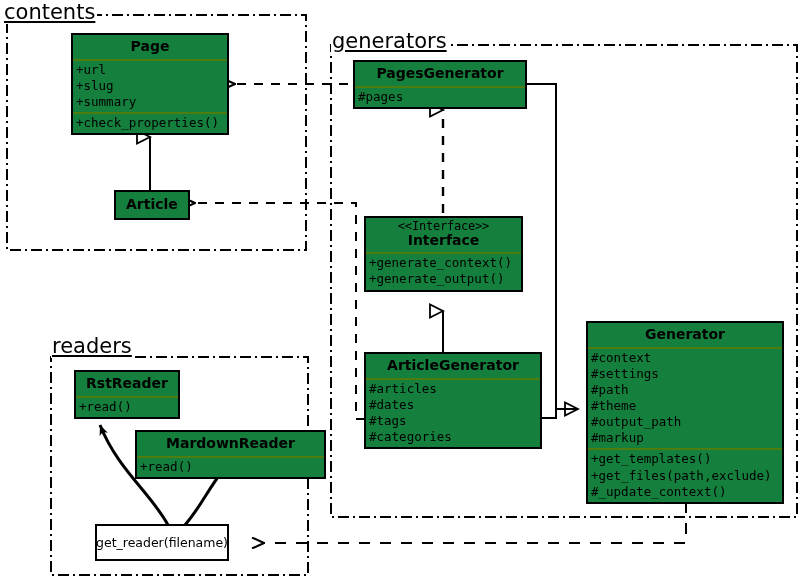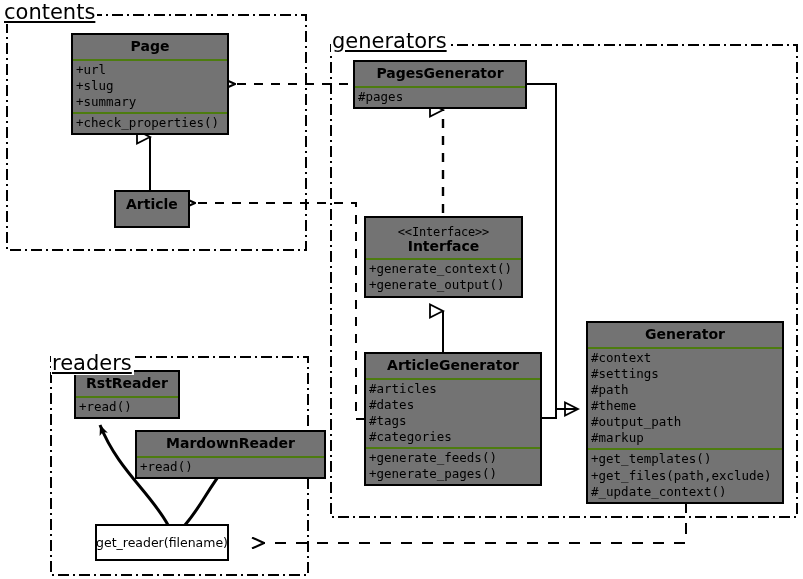--- a/index.html
+++ b/index.html
@@ -23,36 +23,36 @@
     position: absolute;
     left: 0; top: 0;
     width: 803px;
     height: 579px;
     pointer-events: none;
   }
   
   .uml-class {
     position: absolute;
     box-sizing: border-box;
-    background: #737373;
+    background: #15803d;
     border: 2px solid #000000;
     z-index: 5;
   }
   .uml-name {
     box-sizing: border-box;
     text-align: center;
     font-weight: bold;
     font-size: 14px;
     color: #000000;
     padding: 4px 8px 5px 8px;
     line-height: 1.05;
     white-space: nowrap;
   }
   .uml-name.has-stereo {
-    padding-top: 8px;
+    padding-top: 2px;
   }
   .uml-stereo {
     display: block;
     font-weight: normal;
     font-family: "DejaVu Sans Mono", monospace;
     font-size: 12px;
     letter-spacing: -0.2px;
   }
   .uml-sep {
     border-top: 2px solid #4d7c0f;
@@ -78,21 +78,21 @@
     display: flex;
     align-items: center;
     justify-content: center;
     font-family: "DejaVu Sans", sans-serif;
     font-size: 12.5px;
     color: #000000;
     z-index: 5;
     white-space: nowrap;
   }
   .simple-box .uml-name {
-    padding: 5px 10px 14px 10px;
+    padding: 5px 10px 6px 10px;
   }
   
   .pkg-label {
     position: absolute;
     font-family: "DejaVu Sans", sans-serif;
     font-size: 21px;
     color: #000000;
     background: #ffffff;
     text-decoration: underline;
     padding: 0 2px 0 1px;
@@ -145,21 +145,21 @@
     <path d="M 365 419 L 356 419 L 356 203 L 195 203" fill="none" stroke="#000000" stroke-width="2" stroke-dasharray="9,8" marker-end="url(#open-arrow)"></path>
 
     <path d="M 686 502 L 686 543 L 264 543" fill="none" stroke="#000000" stroke-width="2" stroke-dasharray="11,10" marker-end="url(#open-arrow)"></path>
 
     <path d="M 168 525 C 150 492, 118 470, 100 425" fill="none" stroke="#000000" stroke-width="3" marker-end="url(#solid-arrow)"></path>
     <path d="M 185 525 C 202 505, 206 492, 226 466" fill="none" stroke="#000000" stroke-width="3" marker-end="url(#solid-arrow)"></path>
   </svg>
 
   <div class="pkg-label" style="left:3px; top:0px;">contents</div>
   <div class="pkg-label" style="left:331px; top:29px;">generators</div>
-  <div class="pkg-label" style="left:51px; top:351px;">readers</div>
+  <div class="pkg-label" style="left:51px; top:334px;">readers</div>
 
   <div class="uml-class" style="left:71px; top:33px; width:158px;">
     <div class="uml-name">Page</div>
     <div class="uml-compartment uml-sep">
       <div>+url</div>
       <div>+slug</div>
       <div>+summary</div>
     </div>
     <div class="uml-compartment uml-sep">
       <div>+check_properties()</div>
@@ -188,24 +188,20 @@
     </div>
   </div>
 
   <div class="uml-class" style="left:364px; top:352px; width:178px;">
     <div class="uml-name">ArticleGenerator</div>
     <div class="uml-compartment uml-sep">
       <div>#articles</div>
       <div>#dates</div>
       <div>#tags</div>
       <div>#categories</div>
-    </div>
-    <div class="uml-compartment uml-sep">
-      <div>+generate_feeds()</div>
-      <div>+generate_pages()</div>
     </div>
   </div>
 
   <div class="uml-class" style="left:586px; top:321px; width:198px;">
     <div class="uml-name">Generator</div>
     <div class="uml-compartment uml-sep">
       <div>#context</div>
       <div>#settings</div>
       <div>#path</div>
       <div>#theme</div>

